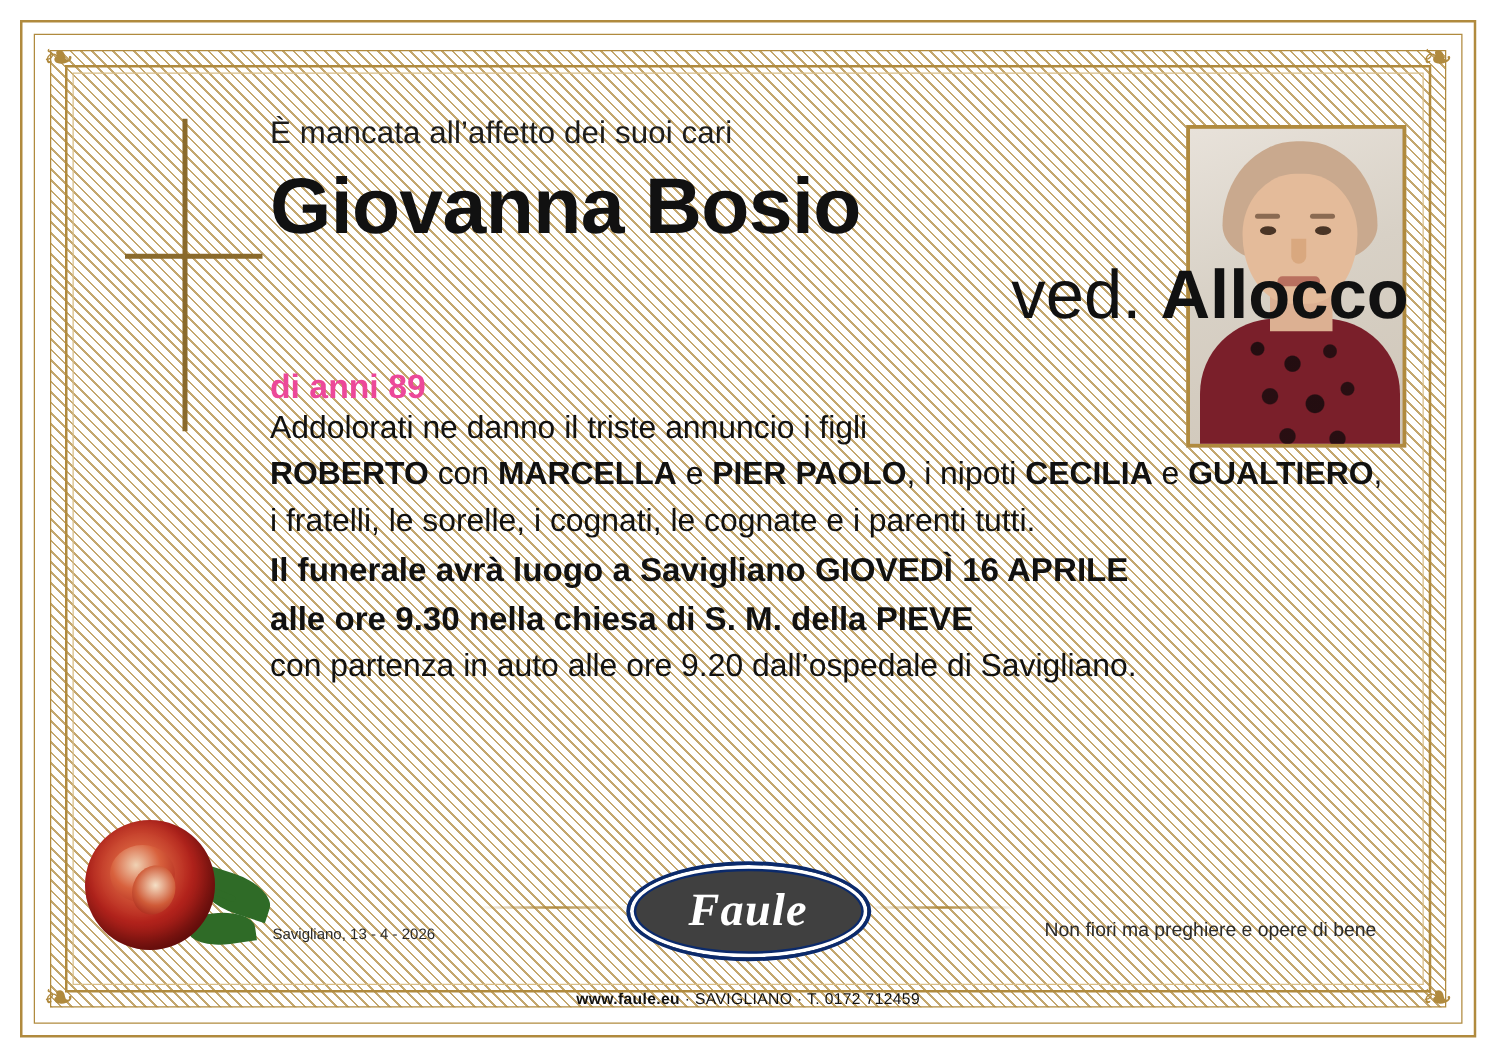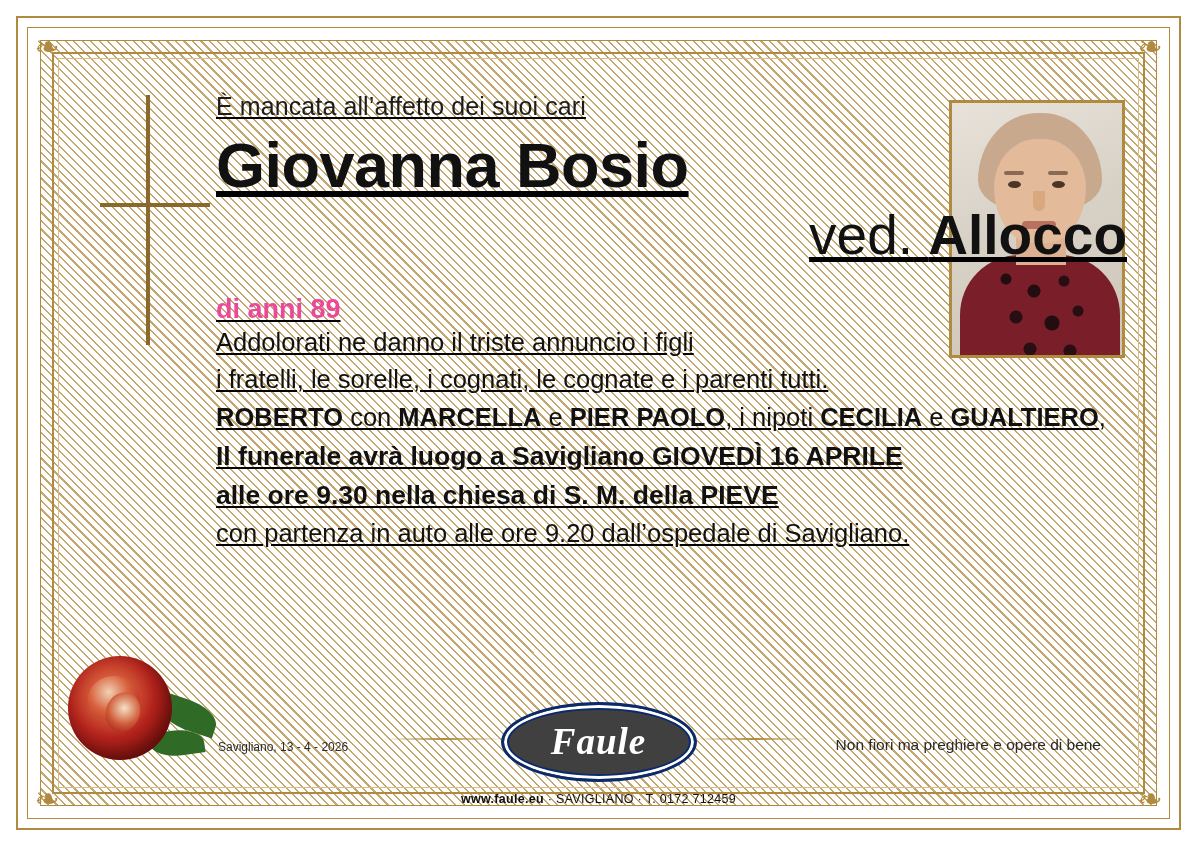--- a/index.html
+++ b/index.html
@@ -118,21 +118,20 @@
     height: 4px;
     background: #8a6a2c;
   }
 
   
   .content {
     position: absolute;
     left: 216px;
     top: 92px;
     right: 70px;
-    text-decoration: underline;
   }
   .line-intro {
     font-size: 25px;
     color: #1c1c1c;
     letter-spacing: .1px;
     margin-bottom: 10px;
   }
   .name-main {
     font-size: 63px;
     font-weight: bold;
@@ -327,21 +326,21 @@
     left: 0; right: 0; top: 50%;
     transform: translateY(-52%);
     color: #ffffff;
     font-family: "Liberation Serif", serif;
     font-style: italic;
     font-weight: bold;
     font-size: 37px;
     letter-spacing: 1px;
   }
   .logo-sub {
-    margin-top: 6px;
+    margin-top: 18px;
     font-size: 12.5px;
     color: #111;
     letter-spacing: .3px;
   }
   .logo-sub b { font-weight: bold; }
 </style>
 </head>
 <body>
 
 <div id="page">
@@ -386,24 +385,24 @@
 
     <div class="name-second">
       <span class="pre">ved.</span>
       <b>Allocco</b>
     </div>
 
     <div class="age">di anni 89</div>
 
     <div class="body-block">
       <p>Addolorati ne danno il triste annuncio i figli</p>
-      <p>i fratelli, le sorelle, i cognati, le cognate e i parenti tutti.</p>
       <p>
         <span class="bold">ROBERTO</span><span> con </span><span class="bold">MARCELLA</span><span> e </span><span class="bold">PIER PAOLO</span><span>, i nipoti </span><span class="bold">CECILIA</span><span> e </span><span class="bold">GUALTIERO</span><span>,</span>
       </p>
+      <p>i fratelli, le sorelle, i cognati, le cognate e i parenti tutti.</p>
       <p class="strong-line">Il funerale avrà luogo a Savigliano GIOVEDÌ 16 APRILE</p>
       <p class="strong-line">alle ore 9.30 nella chiesa di S. M. della PIEVE</p>
       <p>con partenza in auto alle ore 9.20 dall’ospedale di Savigliano.</p>
     </div>
   </div>
 
   <div class="rose">
     <div class="leaf-a"></div>
     <div class="leaf-b"></div>
     <div class="stem"></div>

